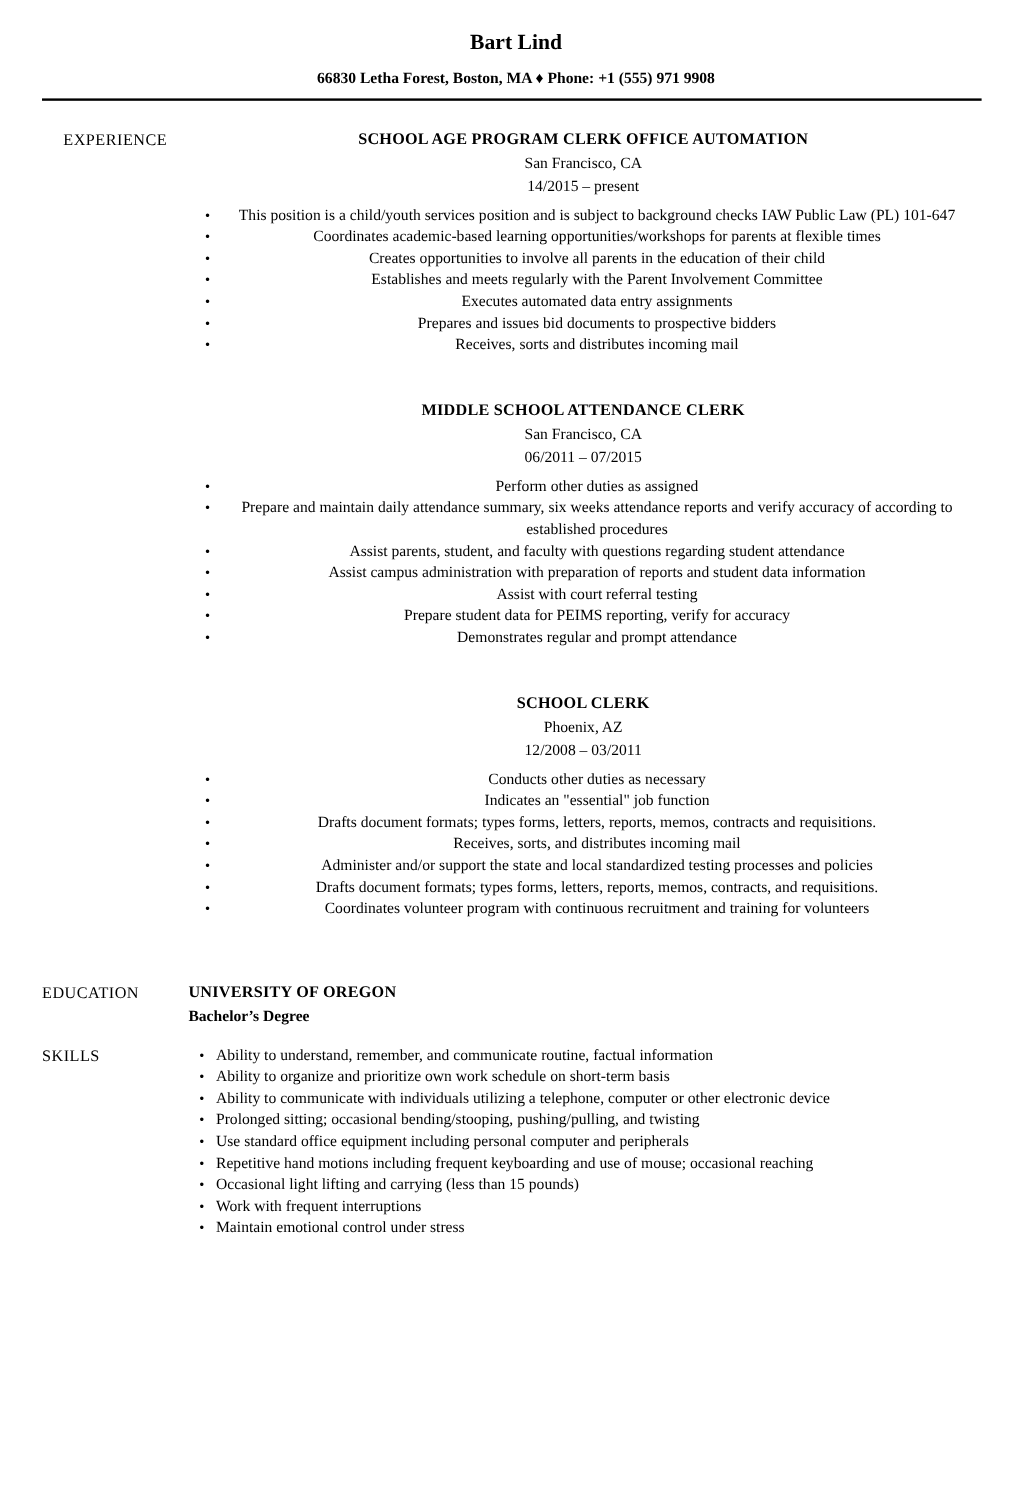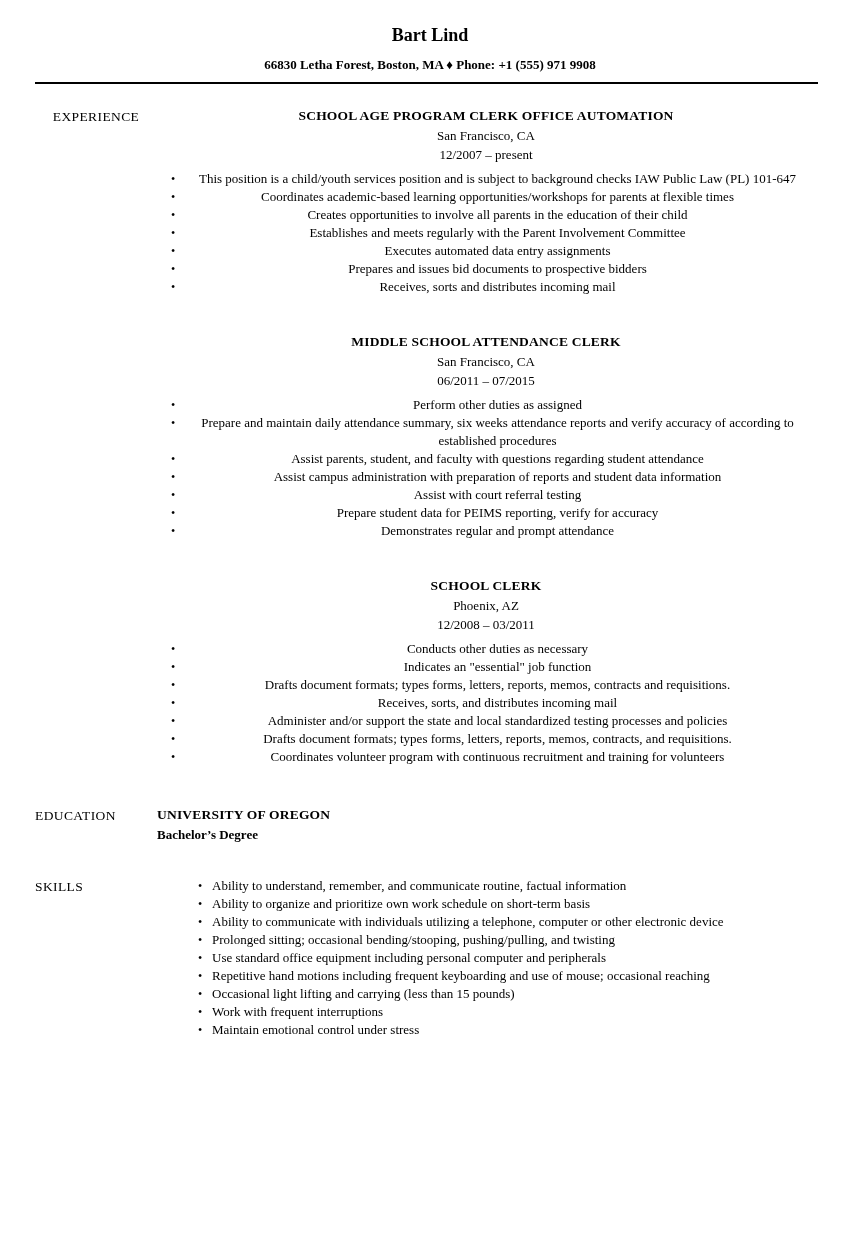--- a/index.html
+++ b/index.html
@@ -29,25 +29,25 @@
     width: 122px;
     font-size: 13.5px;
     letter-spacing: 0.4px;
     line-height: 17px;
     padding-top: 1px;
   }
   .section-content { flex: 1 1 auto; min-width: 0; }
 
   .section-experience { margin-top: 23px; text-align: center; }
   .section-education  { margin-top: 40px; }
-  .section-skills     { margin-top: 34px; gap: 32px; }
+  .section-skills     { margin-top: 15px; }
 
   
   .job { margin-bottom: 37px; }
-  .job:last-child { margin-bottom: 0; }
+  .job:last-child { margin-bottom: 12px; }
   .job-title { font-size: 13.5px; font-weight: bold; line-height: 17px; letter-spacing: 0.2px; }
   .job-location { font-size: 13px; font-weight: normal; line-height: 17px; margin-top: 3px; }
   .job-dates { font-size: 13px; line-height: 17px; margin-top: 2px; }
 
   
   ul.bullets { list-style: none; margin: 7px 0 0 0; padding: 0; }
   ul.bullets li { display: flex; font-size: 13px; line-height: 18px; }
   ul.bullets .dot {
     flex: 0 0 14px;
     width: 14px;
@@ -74,21 +74,21 @@
     <div class="contact">66830 Letha Forest, Boston, MA ♦ Phone: +1 (555) 971 9908</div>
   </div>
   <div class="rule"></div>
 
   <div class="section section-experience">
     <div class="section-label">EXPERIENCE</div>
     <div class="section-content">
         <div class="job">
           <div class="job-title">SCHOOL AGE PROGRAM CLERK OFFICE AUTOMATION</div>
           <div class="job-location">San Francisco, CA</div>
-          <div class="job-dates">12/2007 – present</div>
+          <div class="job-dates">14/2015 – present</div>
           <ul class="bullets">
             <li>
               <span class="dot">•</span>
               <span class="btext">This position is a child/youth services position and is subject to background checks IAW Public Law (PL) 101-647</span>
             </li>
             <li>
               <span class="dot">•</span>
               <span class="btext">Coordinates academic-based learning opportunities/workshops for parents at flexible times</span>
             </li>
             <li>

